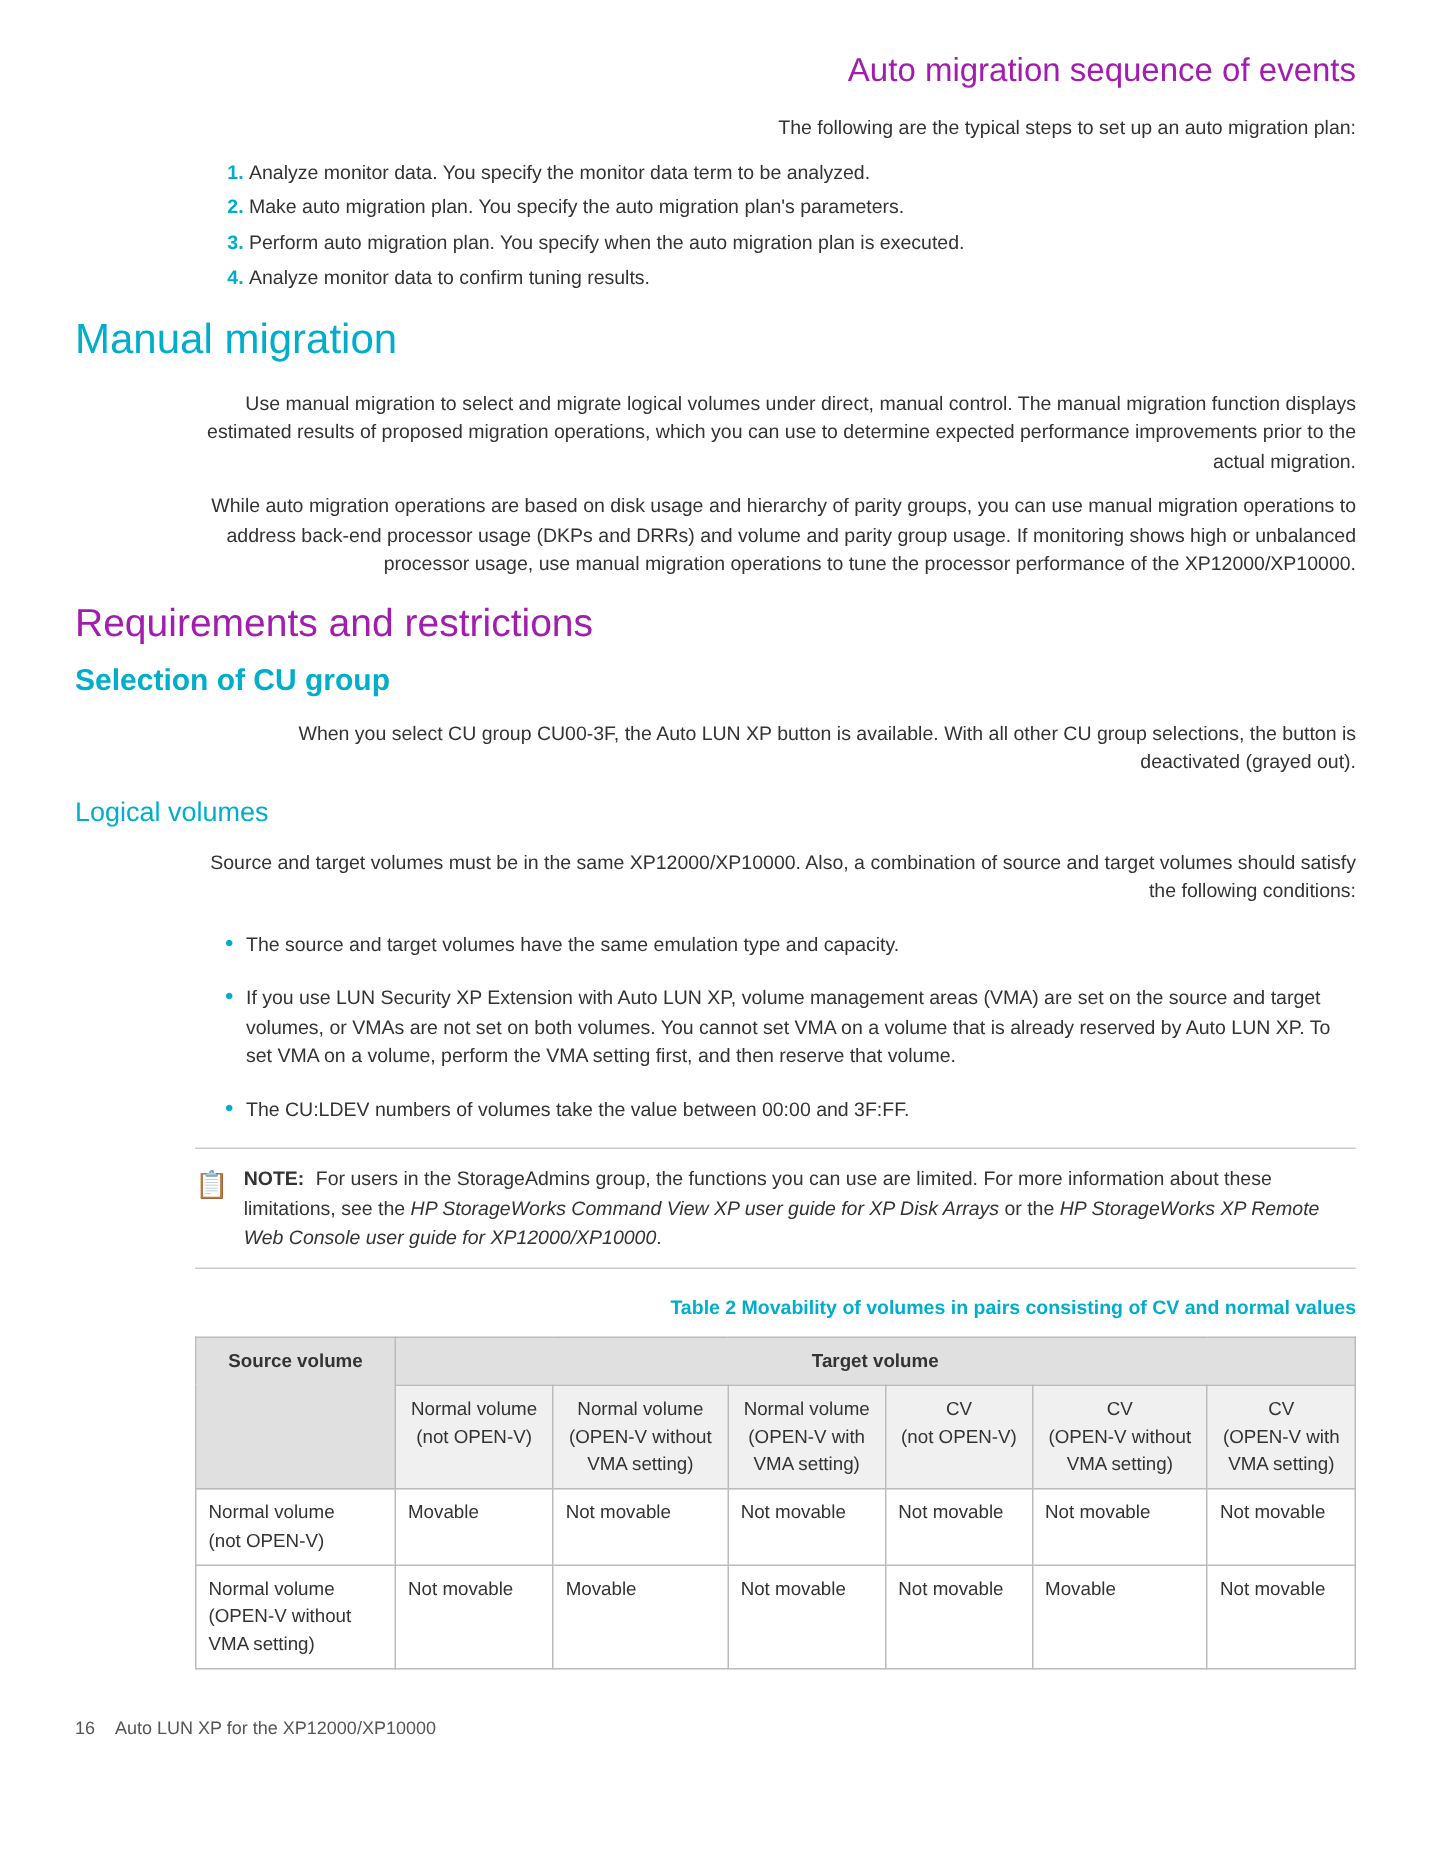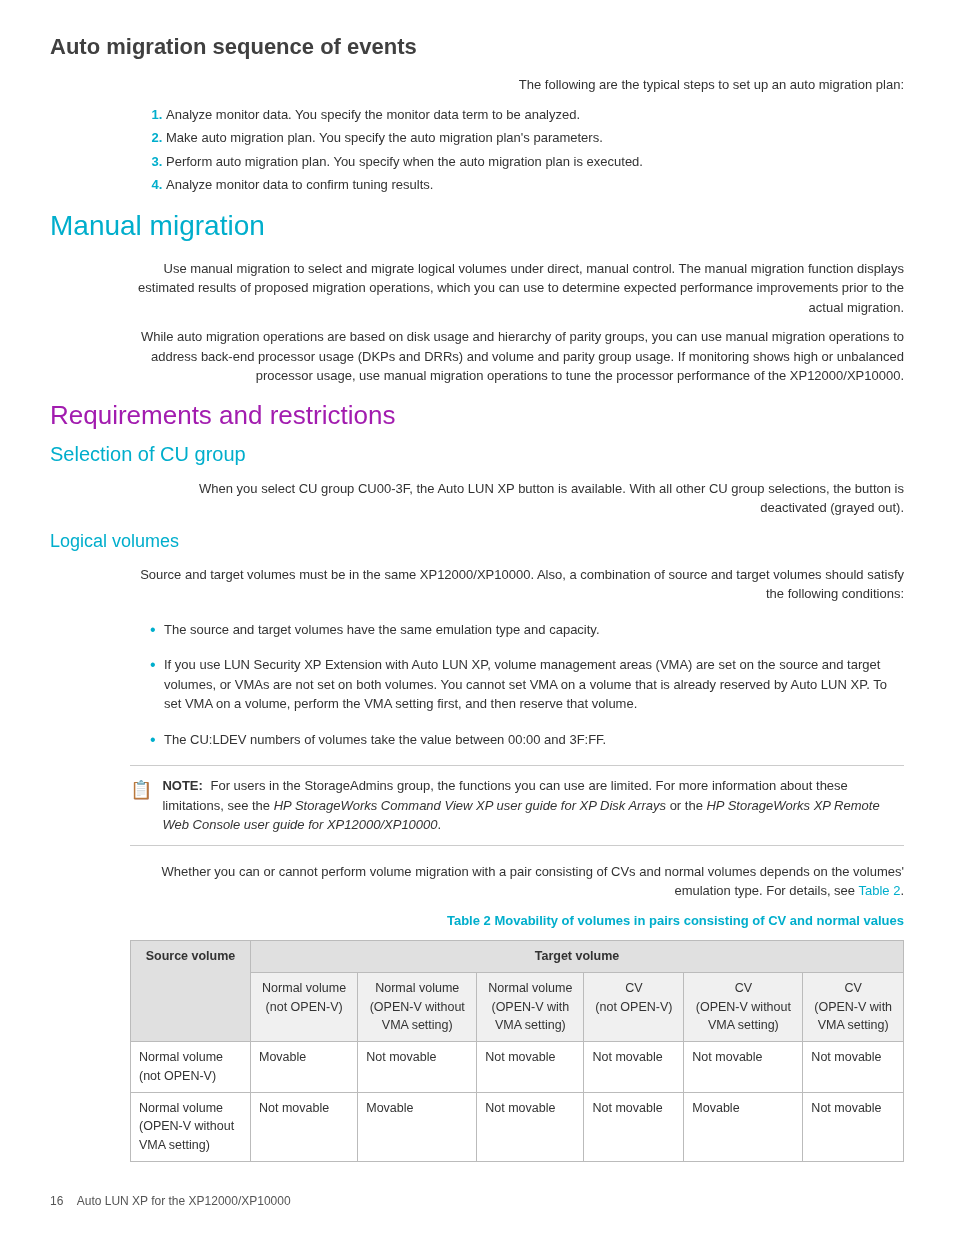--- a/index.html
+++ b/index.html
@@ -8,38 +8,39 @@
       font-size: 13px;
       color: #333;
       background: #fff;
       width: 954px;
       min-height: 1235px;
       padding: 30px 50px 40px 50px;
       line-height: 1.5;
     }
 
     h1.section-title {
-      color: #404040;
+      color: #a21caf;
       font-size: 22px;
-      font-weight: bold;
+      font-weight: normal;
       margin-bottom: 12px;
+      text-align: right;
     }
 
     h2.section-title {
       color: #00AECC;
       font-size: 28px;
       font-weight: normal;
       margin-bottom: 12px;
       margin-top: 8px;
     }
 
     h3.section-title {
       color: #00AECC;
       font-size: 20px;
-      font-weight: normal;
+      font-weight: bold;
       margin-bottom: 10px;
       margin-top: 4px;
     }
 
     h4.section-title {
       color: #00AECC;
       font-size: 18px;
       font-weight: normal;
       margin-bottom: 10px;
       margin-top: 4px;
@@ -212,32 +213,29 @@
     </ul>
 
     <div class="note-box">
       <span class="note-icon">📋</span>
       <div>
         <span class="note-label">NOTE:</span>
         <span>For users in the StorageAdmins group, the functions you can use are limited. For more information about these limitations, see the </span><em>HP StorageWorks Command View XP user guide for XP Disk Arrays</em><span> or the </span><em>HP StorageWorks XP Remote Web Console user guide for XP12000/XP10000</em><span>.</span>
       </div>
     </div>
 
-    <p>
-      <span>Whether you can or cannot perform volume migration with a pair consisting of CVs and normal volumes depends on the volumes' emulation type. For details, see </span><a class="table-link" href="#">Table 2</a><span>.</span>
-    </p>
 
     <p class="table-caption">
       <span class="table-label">Table 2</span>&nbsp;<span>Movability of volumes in pairs consisting of CV and normal values</span>
     </p>
 
     <table class="data-table">
       <thead>
         <tr>
-          <th rowspan="2" style="width:120px;">Source volume</th>
+          <th rowspan="2" style="width:133px;">Source volume</th>
           <th colspan="6">Target volume</th>
         </tr>
         <tr class="sub-header">
           <th style="white-space:pre-line;">Normal volume
 (not OPEN-V)</th>
           <th style="white-space:pre-line;">Normal volume
 (OPEN-V without
 VMA setting)</th>
           <th style="white-space:pre-line;">Normal volume
 (OPEN-V with

